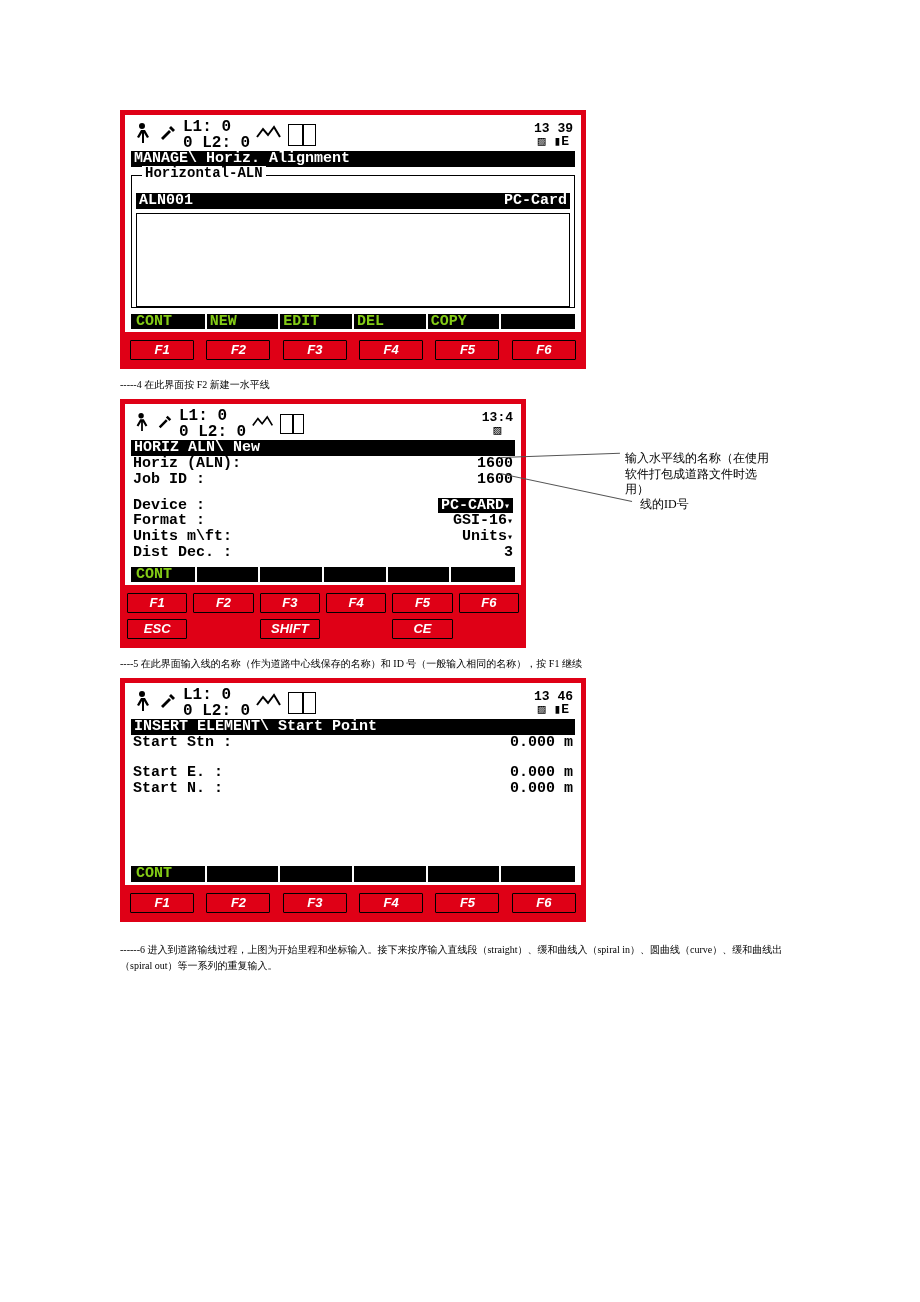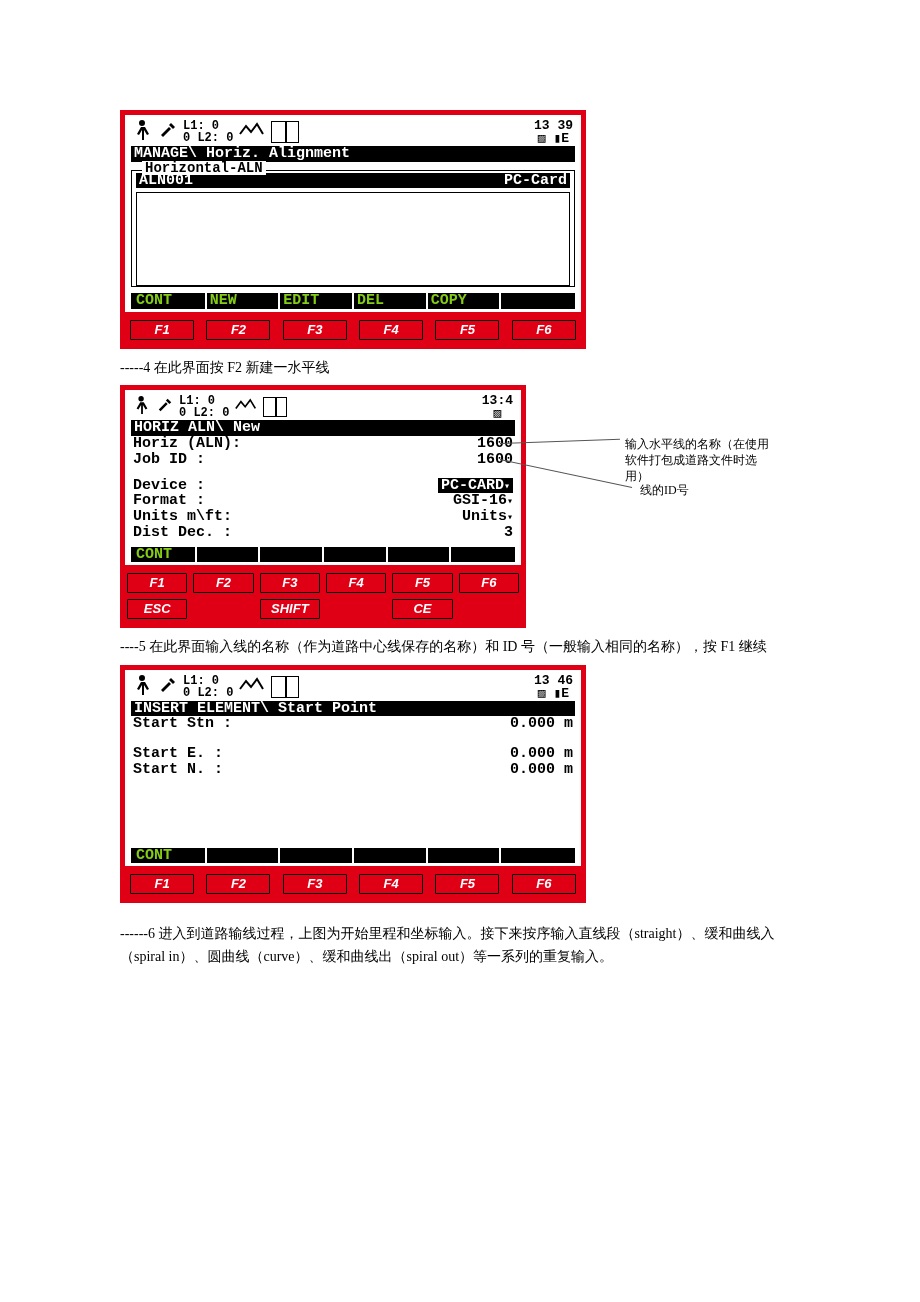--- a/index.html
+++ b/index.html
@@ -31,21 +31,21 @@
     color: #000;
   }
   .lcd-header {
     display: flex;
     align-items: center;
     justify-content: space-between;
     gap: 6px;
     padding: 0 2px;
   }
   .header-mid {
-    font-size: 12px;
+    font-size: 16px;
     line-height: 1;
     white-space: pre;
   }
   .clock {
     font-size: 13px;
     line-height: 1;
     text-align: center;
     white-space: pre;
   }
   .person-icon, .tool-icon, .zig-icon {
@@ -68,21 +68,21 @@
     background: #000;
   }
   .title-bar, .row-inv {
     background: #000;
     color: #fff;
     padding: 0 3px;
     font-family: "Courier New", monospace;
   }
   .frame {
     border: 1.5px solid #000;
-    padding: 2px 4px 0 4px;
+    padding: 17px 4px 0 4px;
     margin-top: 2px;
     position: relative;
   }
   .frame-label {
     position: absolute;
     top: -10px;
     left: 10px;
     background: #fff;
     padding: 0 3px;
     font-size: 14px;
@@ -130,21 +130,21 @@
   }
   .btmrow {
     display: flex;
     justify-content: flex-start;
     padding: 0 4px 6px 4px;
     gap: 6px;
   }
   .btmkey.hidden { visibility: hidden; }
   .caption {
     margin: 8px 0 6px 0;
-    font-size: 14px;
+    font-size: 10px;
     line-height: 1.6;
   }
   .annot-wrap {
     position: relative;
     width: 800px;
   }
   .annot {
     position: absolute;
     font-size: 12px;
     line-height: 1.3;

